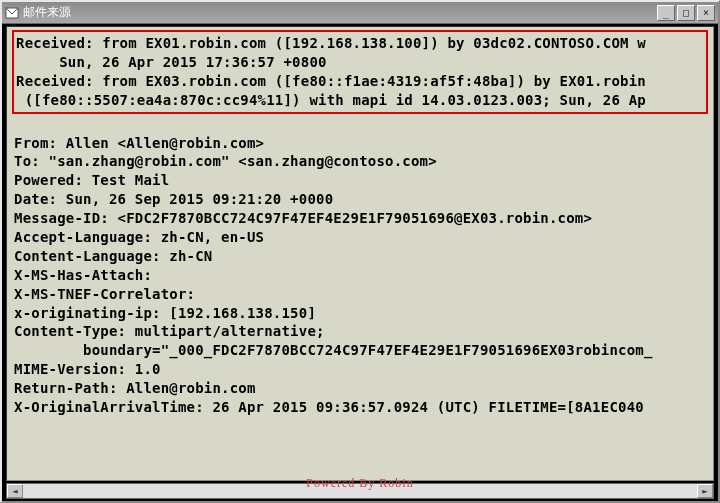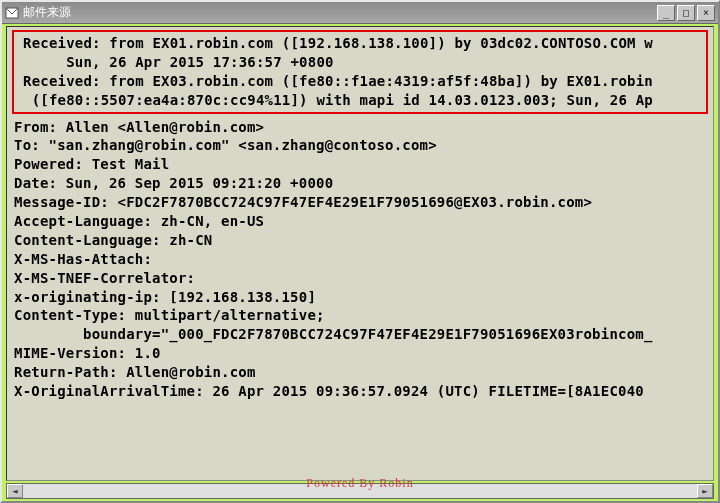--- a/index.html
+++ b/index.html
@@ -1,24 +1,24 @@
 <!DOCTYPE html>
 <html><head>
 <meta charset="utf-8">
 <style>
   *{margin:0;padding:0;box-sizing:border-box}
   body{width:720px;height:503px;background:#b8b8b8;font-family:"SimSun","NSimSun","MS Gothic",monospace;font-size:14px;overflow:hidden;position:relative}
-  .window{width:720px;height:503px;border:2px solid #888;border-top-color:#e8e8e8;border-left-color:#e8e8e8;background:#bef264;position:relative}
+  .window{width:720px;height:503px;border:2px solid #888;border-top-color:#e8e8e8;border-left-color:#e8e8e8;background:#000000;position:relative}
   .titlebar{height:22px;background:linear-gradient(to bottom,#8a8a8a,#a8a8a8);display:flex;align-items:center;padding:0 3px;border-bottom:1px solid #666}
   .title-icon{width:14px;height:14px;margin-right:4px;display:inline-block}
   .title-text{color:#fff;font-size:12px;font-family:"SimSun","MS Gothic",sans-serif;flex:1}
   .window-controls{display:flex;gap:2px}
   .win-btn{width:18px;height:16px;background:#c8c8c8;border:1px solid #666;border-top-color:#fff;border-left-color:#fff;display:flex;align-items:center;justify-content:center;font-size:10px;color:#222;font-family:monospace;cursor:pointer}
   .content{position:absolute;top:24px;left:4px;right:4px;bottom:20px;background:#d8d8c8;border:1px solid #888;border-top-color:#333;border-left-color:#333;overflow:hidden;padding:2px 4px}
-  .highlight-box{border:2px solid #e00000;padding:2px 9px;margin:1px 1px 4px 1px}
+  .highlight-box{border:2px solid #e00000;padding:2px 2px;margin:1px 1px 20px 1px}
   .mail-line{font-family:"Consolas","SimSun",monospace;font-size:14px;font-weight:bold;color:#000;white-space:pre;line-height:1.35;letter-spacing:0.2px;overflow:hidden}
   .mail-body{padding-left:3px}
   .hscroll{position:absolute;bottom:2px;left:4px;right:4px;height:16px;background:#d0d0d0;border:1px solid #666;display:flex}
   .scroll-btn{width:16px;height:14px;background:#c8c8c8;border:1px solid #888;border-top-color:#fff;border-left-color:#fff;display:flex;align-items:center;justify-content:center;font-size:9px;color:#333;cursor:pointer}
   .scroll-track{flex:1;background:#e0e0e0}
   .watermark{position:absolute;bottom:10px;left:50%;transform:translateX(-50%);color:#d04040;font-size:12px;font-family:"Georgia",serif;letter-spacing:1px;pointer-events:none}
 </style>
 </head>
 <body>
 

